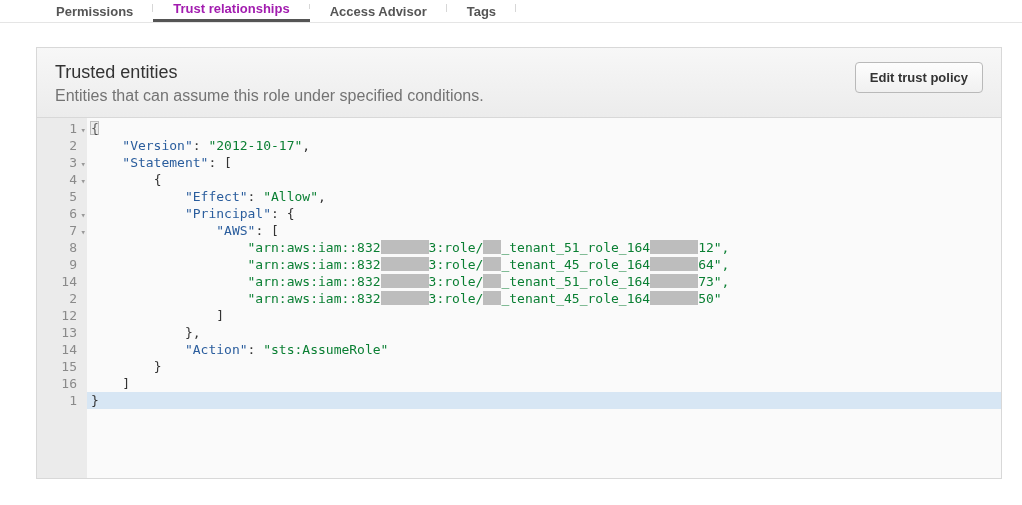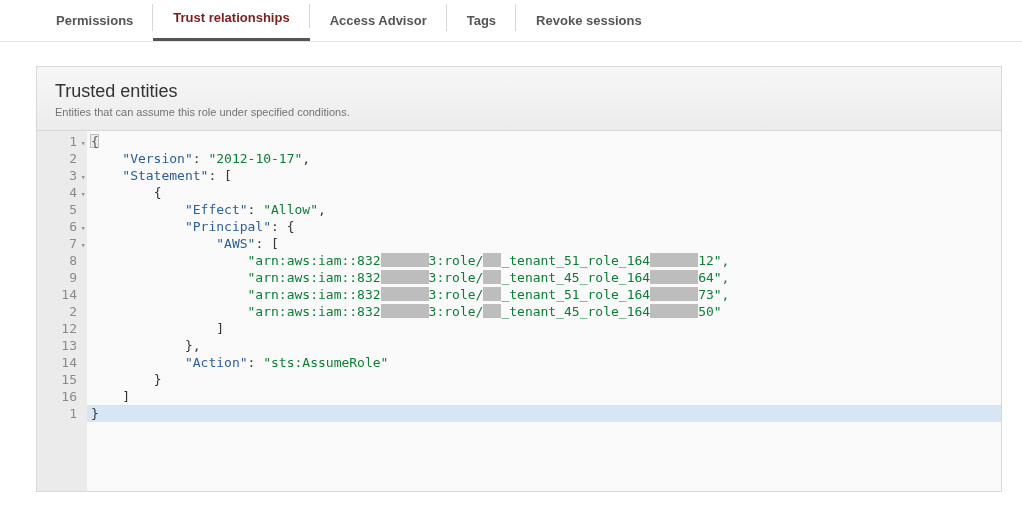--- a/index.html
+++ b/index.html
@@ -11,21 +11,21 @@
     font-size: 13px;
     width: 1022px;
   }
 
   
   .tabs {
     display: flex;
     align-items: stretch;
     padding: 0 20px 0 36px;
     border-bottom: 1px solid #e5e5e5;
-    height: 42px;
+    height: 23px;
   }
   .tab {
     position: relative;
     display: flex;
     align-items: center;
     padding: 0 20px;
     font-weight: 700;
     font-size: 13px;
     color: #555;
     cursor: pointer;
@@ -33,21 +33,21 @@
   }
   .tab .sep {
     position: absolute;
     right: 0;
     top: 4px;
     bottom: 10px;
     width: 1px;
     background: #d7d7d7;
   }
   .tab.active {
-    color: #7f1d1d;
+    color: #a21caf;
     border-bottom: 3px solid #555;
     margin-bottom: -1px;
     padding-bottom: 3px;
     justify-content: flex-end;
   }
 
   
   .panel-outer {
     margin: 0 20px 0 36px;
     border: 1px solid #d8d8d8;
@@ -63,21 +63,21 @@
     align-items: flex-start;
     padding: 14px 18px 12px 18px;
   }
   .panel-title {
     font-size: 18px;
     font-weight: 400;
     color: #333;
     margin: 0 0 4px 0;
   }
   .panel-sub {
-    font-size: 11px;
+    font-size: 16px;
     color: #737373;
   }
   .edit-btn {
     background: linear-gradient(#fdfdfd, #f0f0f0);
     border: 1px solid #b9b9b9;
     border-radius: 4px;
     padding: 7px 14px;
     font-weight: 700;
     font-size: 13px;
     color: #333;
@@ -154,31 +154,29 @@
       <span class="sep"></span>
     </div>
   <div class="tab">
       <span>Access Advisor</span>
       <span class="sep"></span>
     </div>
   <div class="tab">
       <span>Tags</span>
       <span class="sep"></span>
     </div>
-  <div class="tab">
-      <span>Revoke sessions</span>
-    </div>
 </div>
 
 <div class="panel-outer">
   <div class="panel-header">
     <div>
       <div class="panel-title">Trusted entities</div>
       <div class="panel-sub">Entities that can assume this role under specified conditions.</div>
     </div>
+    <button class="edit-btn">Edit trust policy</button>
   </div>
 
   <div class="editor">
     <div class="gutter">
       <div class="ln">1<span class="fold">▾</span></div>
       <div class="ln">2</div>
       <div class="ln">3<span class="fold">▾</span></div>
       <div class="ln">4<span class="fold">▾</span></div>
       <div class="ln">5</div>
       <div class="ln">6<span class="fold">▾</span></div>

